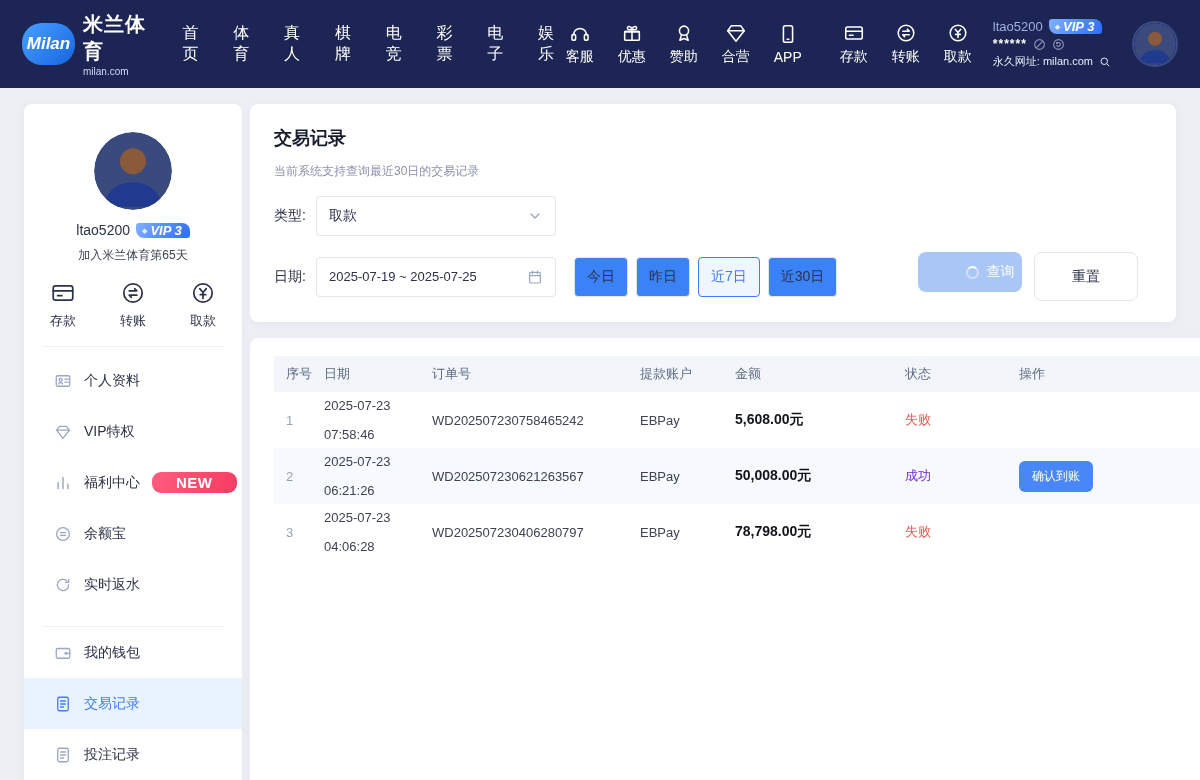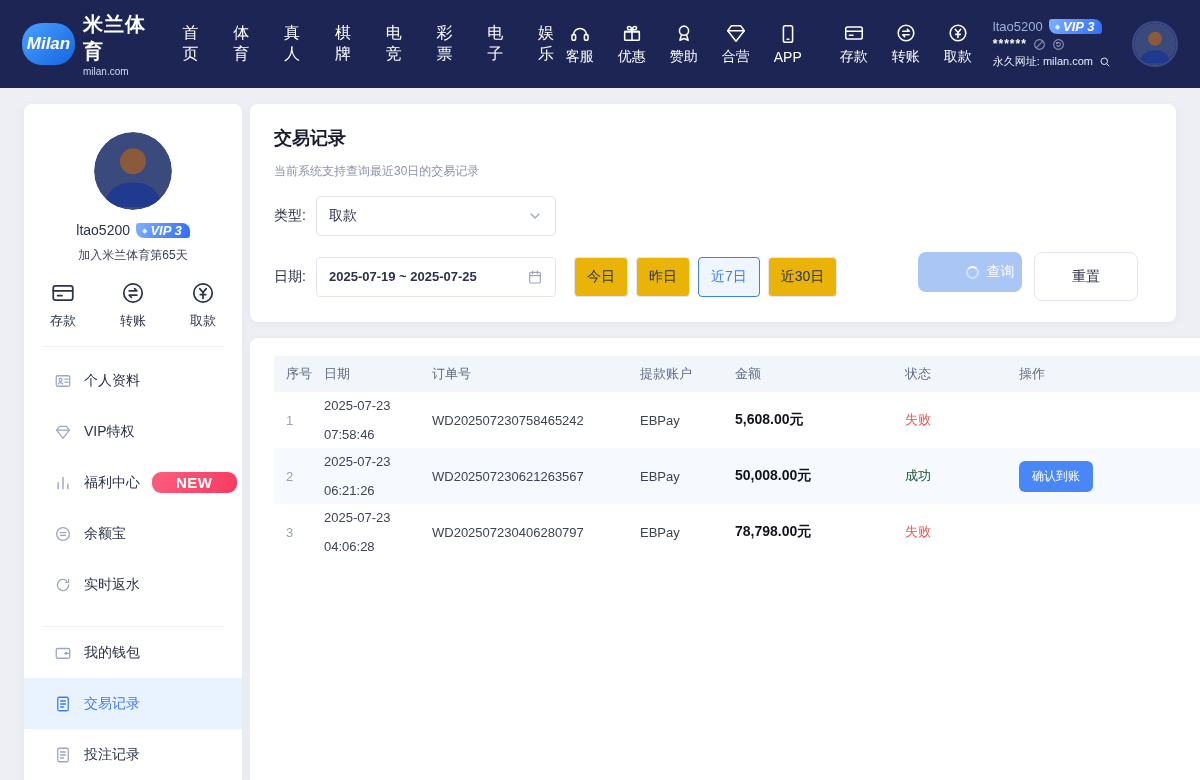--- a/index.html
+++ b/index.html
@@ -61,24 +61,24 @@
     padding:2px 24px; border-radius:9px; letter-spacing:.5px; }
 
   
   .page-title { font-size:18px; font-weight:bold; color:#171c2e; }
   .page-sub { font-size:12px; color:#8b90ad; margin-top:13px; }
   .frow { display:flex; align-items:center; margin-top:16px; }
   .flabel { width:42px; font-size:14px; color:#2b3349; flex:none; }
   .fbox { width:240px; height:40px; border:1px solid #e2e6ee; border-radius:4px; background:#fff;
     display:flex; align-items:center; padding:0 12px; cursor:pointer; }
   .fbox .val { font-size:14px; color:#2b3349; }
-  .fbox .date-val { font-size:13px; color:#2b3349;font-weight:bold; }
+  .fbox .date-val { font-size:13px; color:#2b3349; }
   .fbox svg { width:16px; height:16px; color:#9aa6c3; margin-left:auto; }
   .qd-group { display:flex; gap:8px; margin-left:18px; }
-  .qd { min-width:50px; height:40px; padding:0 12px; border:1px solid #e2e6ee; border-radius:4px; background:#eab308;
+  .qd { min-width:50px; height:40px; padding:0 12px; border:1px solid #e2e6ee; border-radius:4px; background:#3b82f6;
     font-size:14px; color:#2b3349; cursor:pointer; display:flex; align-items:center; justify-content:center; }
   .qd.active { border-color:#3d7df6; color:#3d7df6; background:#f0f6ff; }
   .action-group { margin-left:auto; display:flex; gap:12px; padding-right:14px; }
   .btn-search { width:104px; height:40px; border:none; border-radius:8px; background:#a9c6f5; color:#fff;
     font-size:14px; display:flex; align-items:center; justify-content:center; gap:8px; cursor:pointer;padding-left:40px; }
   .spinner { width:13px; height:13px; border:2px solid rgba(255,255,255,.45); border-top-color:#fff;
     border-radius:50%; animation:spin 1s linear infinite; }
   @keyframes spin { to { transform:rotate(360deg); } }
   .btn-reset { width:104px; height:49px; border:1px solid #e2e6ee; border-radius:8px; background:#fff;
     color:#2b3349; font-size:14px; cursor:pointer; }
@@ -87,21 +87,21 @@
   .trow { display:grid; grid-template-columns:50px 108px 208px 95px 170px 114px 1fr; align-items:center; }
   .thead { height:36px; background:#f2f6fb; border-radius:2px; }
   .thead div { font-size:13px; color:#5f6b85; }
   .tbody-row { height:56px; font-size:13px; color:#3c4354; }
   .tbody-row.stripe { background:#f6f9fd; }
   .cell-no { color:#98a1b5; padding-left:12px; }
   .thead .cell-no { padding-left:12px; }
   .cell-date .t2 { margin-top:14px; }
   .cell-amount { font-weight:bold; font-size:14px; color:#10131a; }
   .status-fail { color:#f25555; }
-  .status-success { color:#14532d; }
+  .status-success { color:#6d28d9; }
   .btn-confirm { background:#4a87f6; color:#fff; border:none; border-radius:6px; font-size:12px;
     padding:7px 13px; cursor:pointer; }
 </style>
 </head>
 <body>
 
 <div class="navbar">
   <div class="logo">
     <div class="logo-badge">
         <span>Milan</span>

